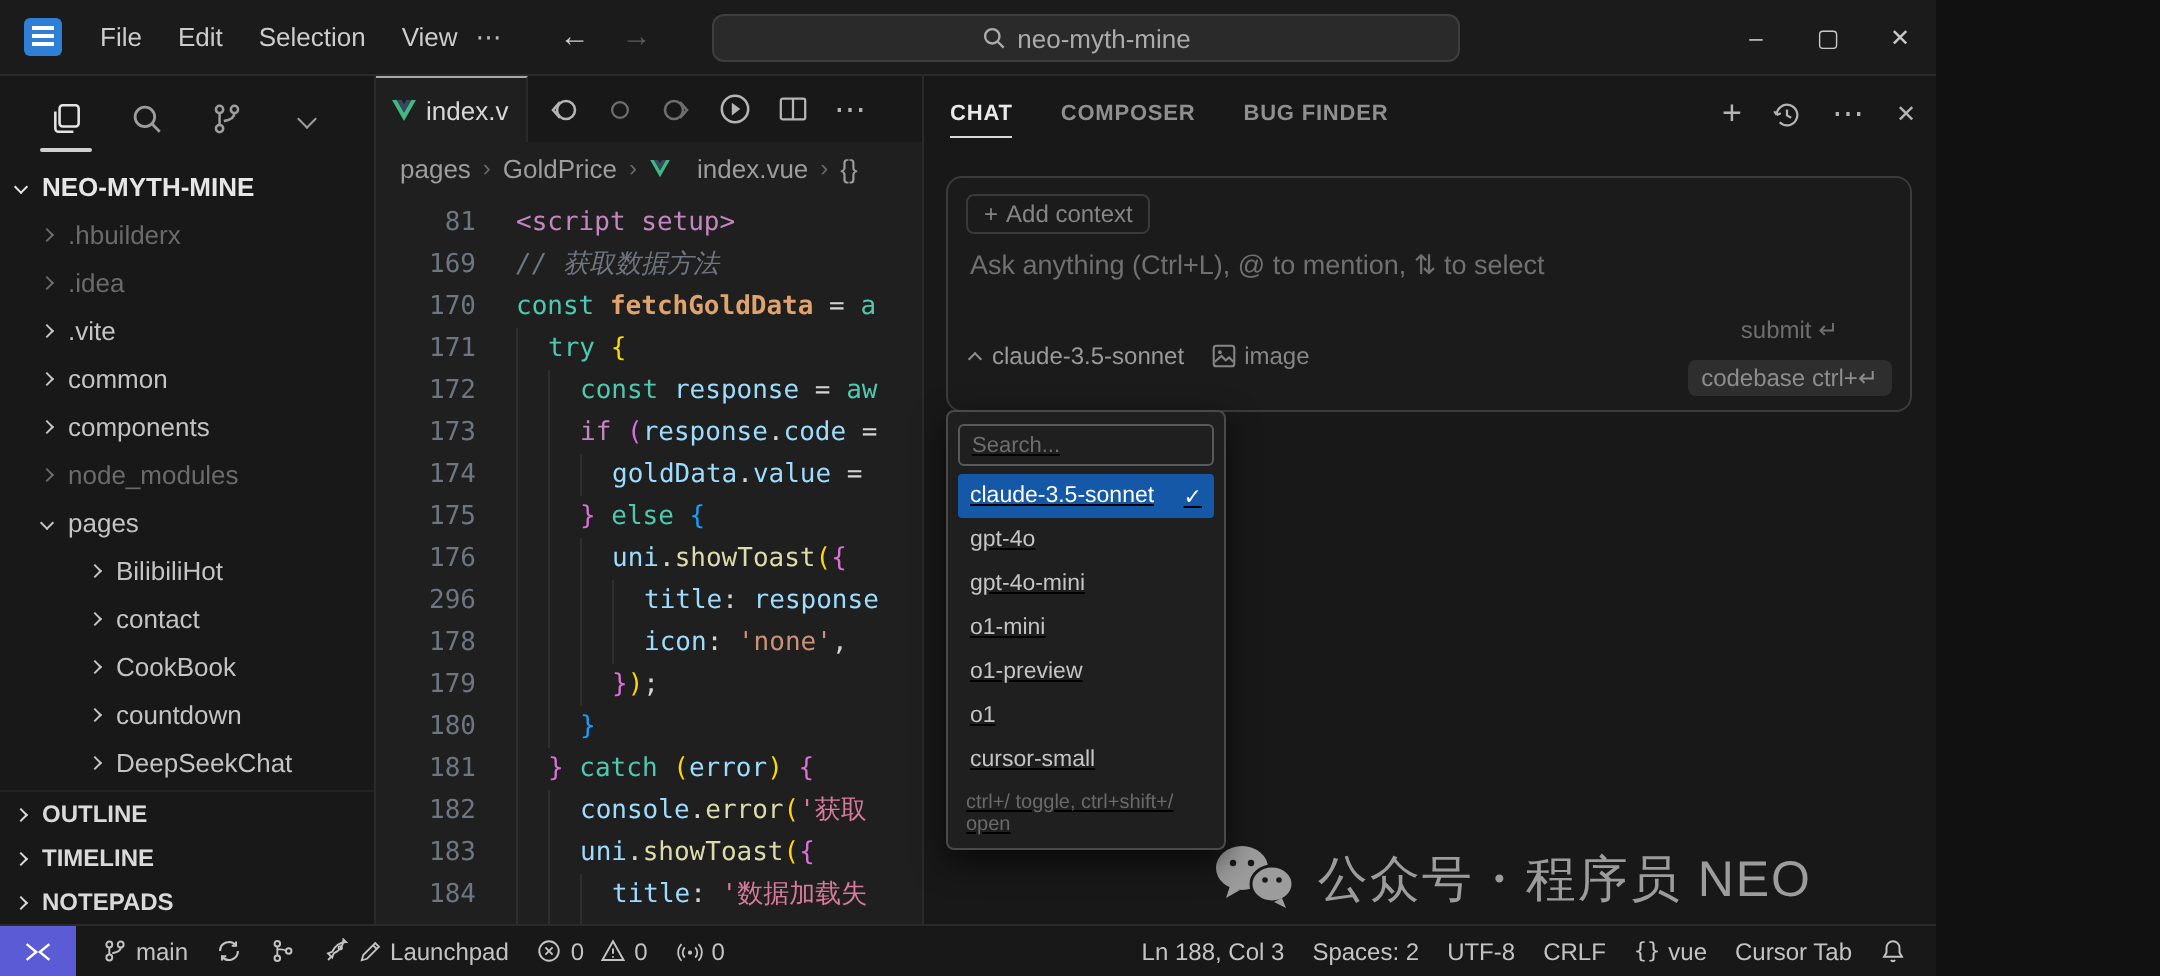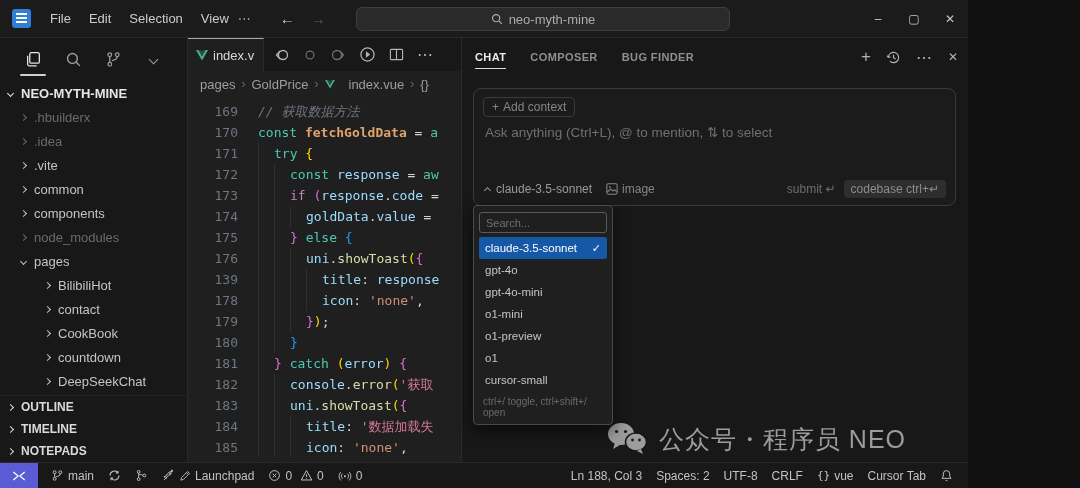--- a/index.html
+++ b/index.html
@@ -93,26 +93,26 @@
   .inputbox { position:absolute; left:11px; right:12px; top:50px; height:118px;
     border:1px solid #3b3b3b; border-radius:8px; background:#1b1b1b; }
   .addctx { display:inline-flex; align-items:center; margin:8px 0 0 9px; padding:2px 8px;
     border:1px solid #3a3a3a; border-radius:4px; font-size:12px; color:#858585; gap:4px; }
   .ask { margin:7px 0 0 11px; font-size:13.5px; color:#707070; }
   .model-row { position:absolute; left:11px; right:9px; bottom:7px; display:flex;
     align-items:center; font-size:12px; color:#9a9a9a; gap:6px; }
   .model-chevron { width:5px; height:5px; border-left:1.3px solid #8f8f8f; border-top:1.3px solid #8f8f8f;
     transform:rotate(45deg); margin-top:2px; }
   .img-label { display:flex; align-items:center; gap:4px; color:#868686; margin-left:8px; }
-  .mr-right { margin-left:auto; display:flex; align-items:center; gap:8px; }
+  .mr-right { margin-left:auto; display:flex; align-items:center; gap:8px;flex-direction:column; }
   .submit { color:#6e6e6e; }
   .codebase-badge { background:#2e2e2e; border-radius:4px; padding:2px 7px; color:#8d8d8d; }
   .dropdown { position:absolute; left:11px; top:167px; width:140px; background:#1f1f1f;
     border:1px solid #4a4a4a; border-radius:4px; box-shadow:0 6px 16px rgba(0,0,0,.6);
-    padding:6px 5px 2px; z-index:5; }
+    padding:6px 5px 2px; z-index:5;text-decoration:underline; }
   .dd-search { height:21px; border:1px solid #5a5a5a; border-radius:3px; color:#6f6f6f;
     font-size:11px; display:flex; align-items:center; padding:0 6px; margin-bottom:4px; }
   .dd-item { height:22px; display:flex; align-items:center; justify-content:space-between;
     padding:0 6px; font-size:11.5px; color:#c4c4c4; border-radius:2px; cursor:default; }
   .dd-item.sel { background:#1658a8; color:#ffffff; }
   .dd-check { font-size:11px; }
   .dd-footer { font-size:10px; color:#6a6a6a; padding:5px 4px 4px; }
   .watermark { position:absolute; right:62px; bottom:5px; display:flex; align-items:center;
     gap:10px; color:#9c9c9c; }
   .wm-text { font-size:25px; font-weight:500; letter-spacing:1px; }
@@ -298,29 +298,30 @@
             <svg width="10" height="9" viewBox="0 0 12 11">
               <path d="M0 0 L6 10.5 L12 0 H9.6 L6 6.3 L2.4 0 Z" fill="#41b883"></path>
               <path d="M2.4 0 L6 6.3 L9.6 0 H7.2 L6 2.1 L4.8 0 Z" fill="#35495e"></path>
             </svg>
             <span>index.vue</span>
           </span>
           <span class="bc-sep">›</span>
           <span>{}</span>
         </div>
       <div class="code" id="code">
+          <div class="code-line"><span class="ln">81</span><span class="lc"><span class="tk-tag">&lt;script setup&gt;</span></span></div>
           <div class="code-line"><span class="ln">169</span><span class="lc"><span class="tk-cmt">// 获取数据方法</span></span></div>
           <div class="code-line"><span class="ln">170</span><span class="lc"><span class="tk-kw">const</span><span class="tk-pun"> </span><span class="tk-fnb">fetchGoldData</span><span class="tk-pun"> = </span><span class="tk-kw">a</span></span></div>
           <div class="code-line"><span class="ln">171</span><span class="lc"><span class="ig"></span><span class="tk-kw">try</span><span class="tk-pun"> </span><span class="tk-b1">{</span></span></div>
           <div class="code-line"><span class="ln">172</span><span class="lc"><span class="ig"></span><span class="ig"></span><span class="tk-kw">const</span><span class="tk-pun"> </span><span class="tk-var">response</span><span class="tk-pun"> = </span><span class="tk-kw">aw</span></span></div>
           <div class="code-line"><span class="ln">173</span><span class="lc"><span class="ig"></span><span class="ig"></span><span class="tk-ctl">if</span><span class="tk-pun"> </span><span class="tk-b2">(</span><span class="tk-var">response</span><span class="tk-pun">.</span><span class="tk-var">code</span><span class="tk-pun"> =</span></span></div>
           <div class="code-line"><span class="ln">174</span><span class="lc"><span class="ig"></span><span class="ig"></span><span class="ig"></span><span class="tk-var">goldData</span><span class="tk-pun">.</span><span class="tk-var">value</span><span class="tk-pun"> =</span></span></div>
           <div class="code-line"><span class="ln">175</span><span class="lc"><span class="ig"></span><span class="ig"></span><span class="tk-b2">}</span><span class="tk-pun"> </span><span class="tk-kw">else</span><span class="tk-pun"> </span><span class="tk-b3">{</span></span></div>
           <div class="code-line"><span class="ln">176</span><span class="lc"><span class="ig"></span><span class="ig"></span><span class="ig"></span><span class="tk-var">uni</span><span class="tk-pun">.</span><span class="tk-fn">showToast</span><span class="tk-b1">(</span><span class="tk-b2">{</span></span></div>
-          <div class="code-line"><span class="ln">139</span><span class="lc"><span class="ig"></span><span class="ig"></span><span class="ig"></span><span class="ig"></span><span class="tk-var">title</span><span class="tk-pun">: </span><span class="tk-var">response</span></span></div>
+          <div class="code-line"><span class="ln">296</span><span class="lc"><span class="ig"></span><span class="ig"></span><span class="ig"></span><span class="ig"></span><span class="tk-var">title</span><span class="tk-pun">: </span><span class="tk-var">response</span></span></div>
           <div class="code-line"><span class="ln">178</span><span class="lc"><span class="ig"></span><span class="ig"></span><span class="ig"></span><span class="ig"></span><span class="tk-var">icon</span><span class="tk-pun">: </span><span class="tk-str">'none'</span><span class="tk-pun">,</span></span></div>
           <div class="code-line"><span class="ln">179</span><span class="lc"><span class="ig"></span><span class="ig"></span><span class="ig"></span><span class="tk-b2">}</span><span class="tk-b1">)</span><span class="tk-pun">;</span></span></div>
           <div class="code-line"><span class="ln">180</span><span class="lc"><span class="ig"></span><span class="ig"></span><span class="tk-b3">}</span></span></div>
           <div class="code-line"><span class="ln">181</span><span class="lc"><span class="ig"></span><span class="tk-b2">}</span><span class="tk-pun"> </span><span class="tk-kw">catch</span><span class="tk-pun"> </span><span class="tk-b1">(</span><span class="tk-var">error</span><span class="tk-b1">)</span><span class="tk-pun"> </span><span class="tk-b2">{</span></span></div>
           <div class="code-line"><span class="ln">182</span><span class="lc"><span class="ig"></span><span class="ig"></span><span class="tk-var">console</span><span class="tk-pun">.</span><span class="tk-fn">error</span><span class="tk-b1">(</span><span class="tk-strp">'获取</span></span></div>
           <div class="code-line"><span class="ln">183</span><span class="lc"><span class="ig"></span><span class="ig"></span><span class="tk-var">uni</span><span class="tk-pun">.</span><span class="tk-fn">showToast</span><span class="tk-b1">(</span><span class="tk-b2">{</span></span></div>
           <div class="code-line"><span class="ln">184</span><span class="lc"><span class="ig"></span><span class="ig"></span><span class="ig"></span><span class="tk-var">title</span><span class="tk-pun">: </span><span class="tk-strp">'数据加载失</span></span></div>
           <div class="code-line"><span class="ln">185</span><span class="lc"><span class="ig"></span><span class="ig"></span><span class="ig"></span><span class="tk-var">icon</span><span class="tk-pun">: </span><span class="tk-str">'none'</span><span class="tk-pun">,</span></span></div>
         </div>
     </div>

